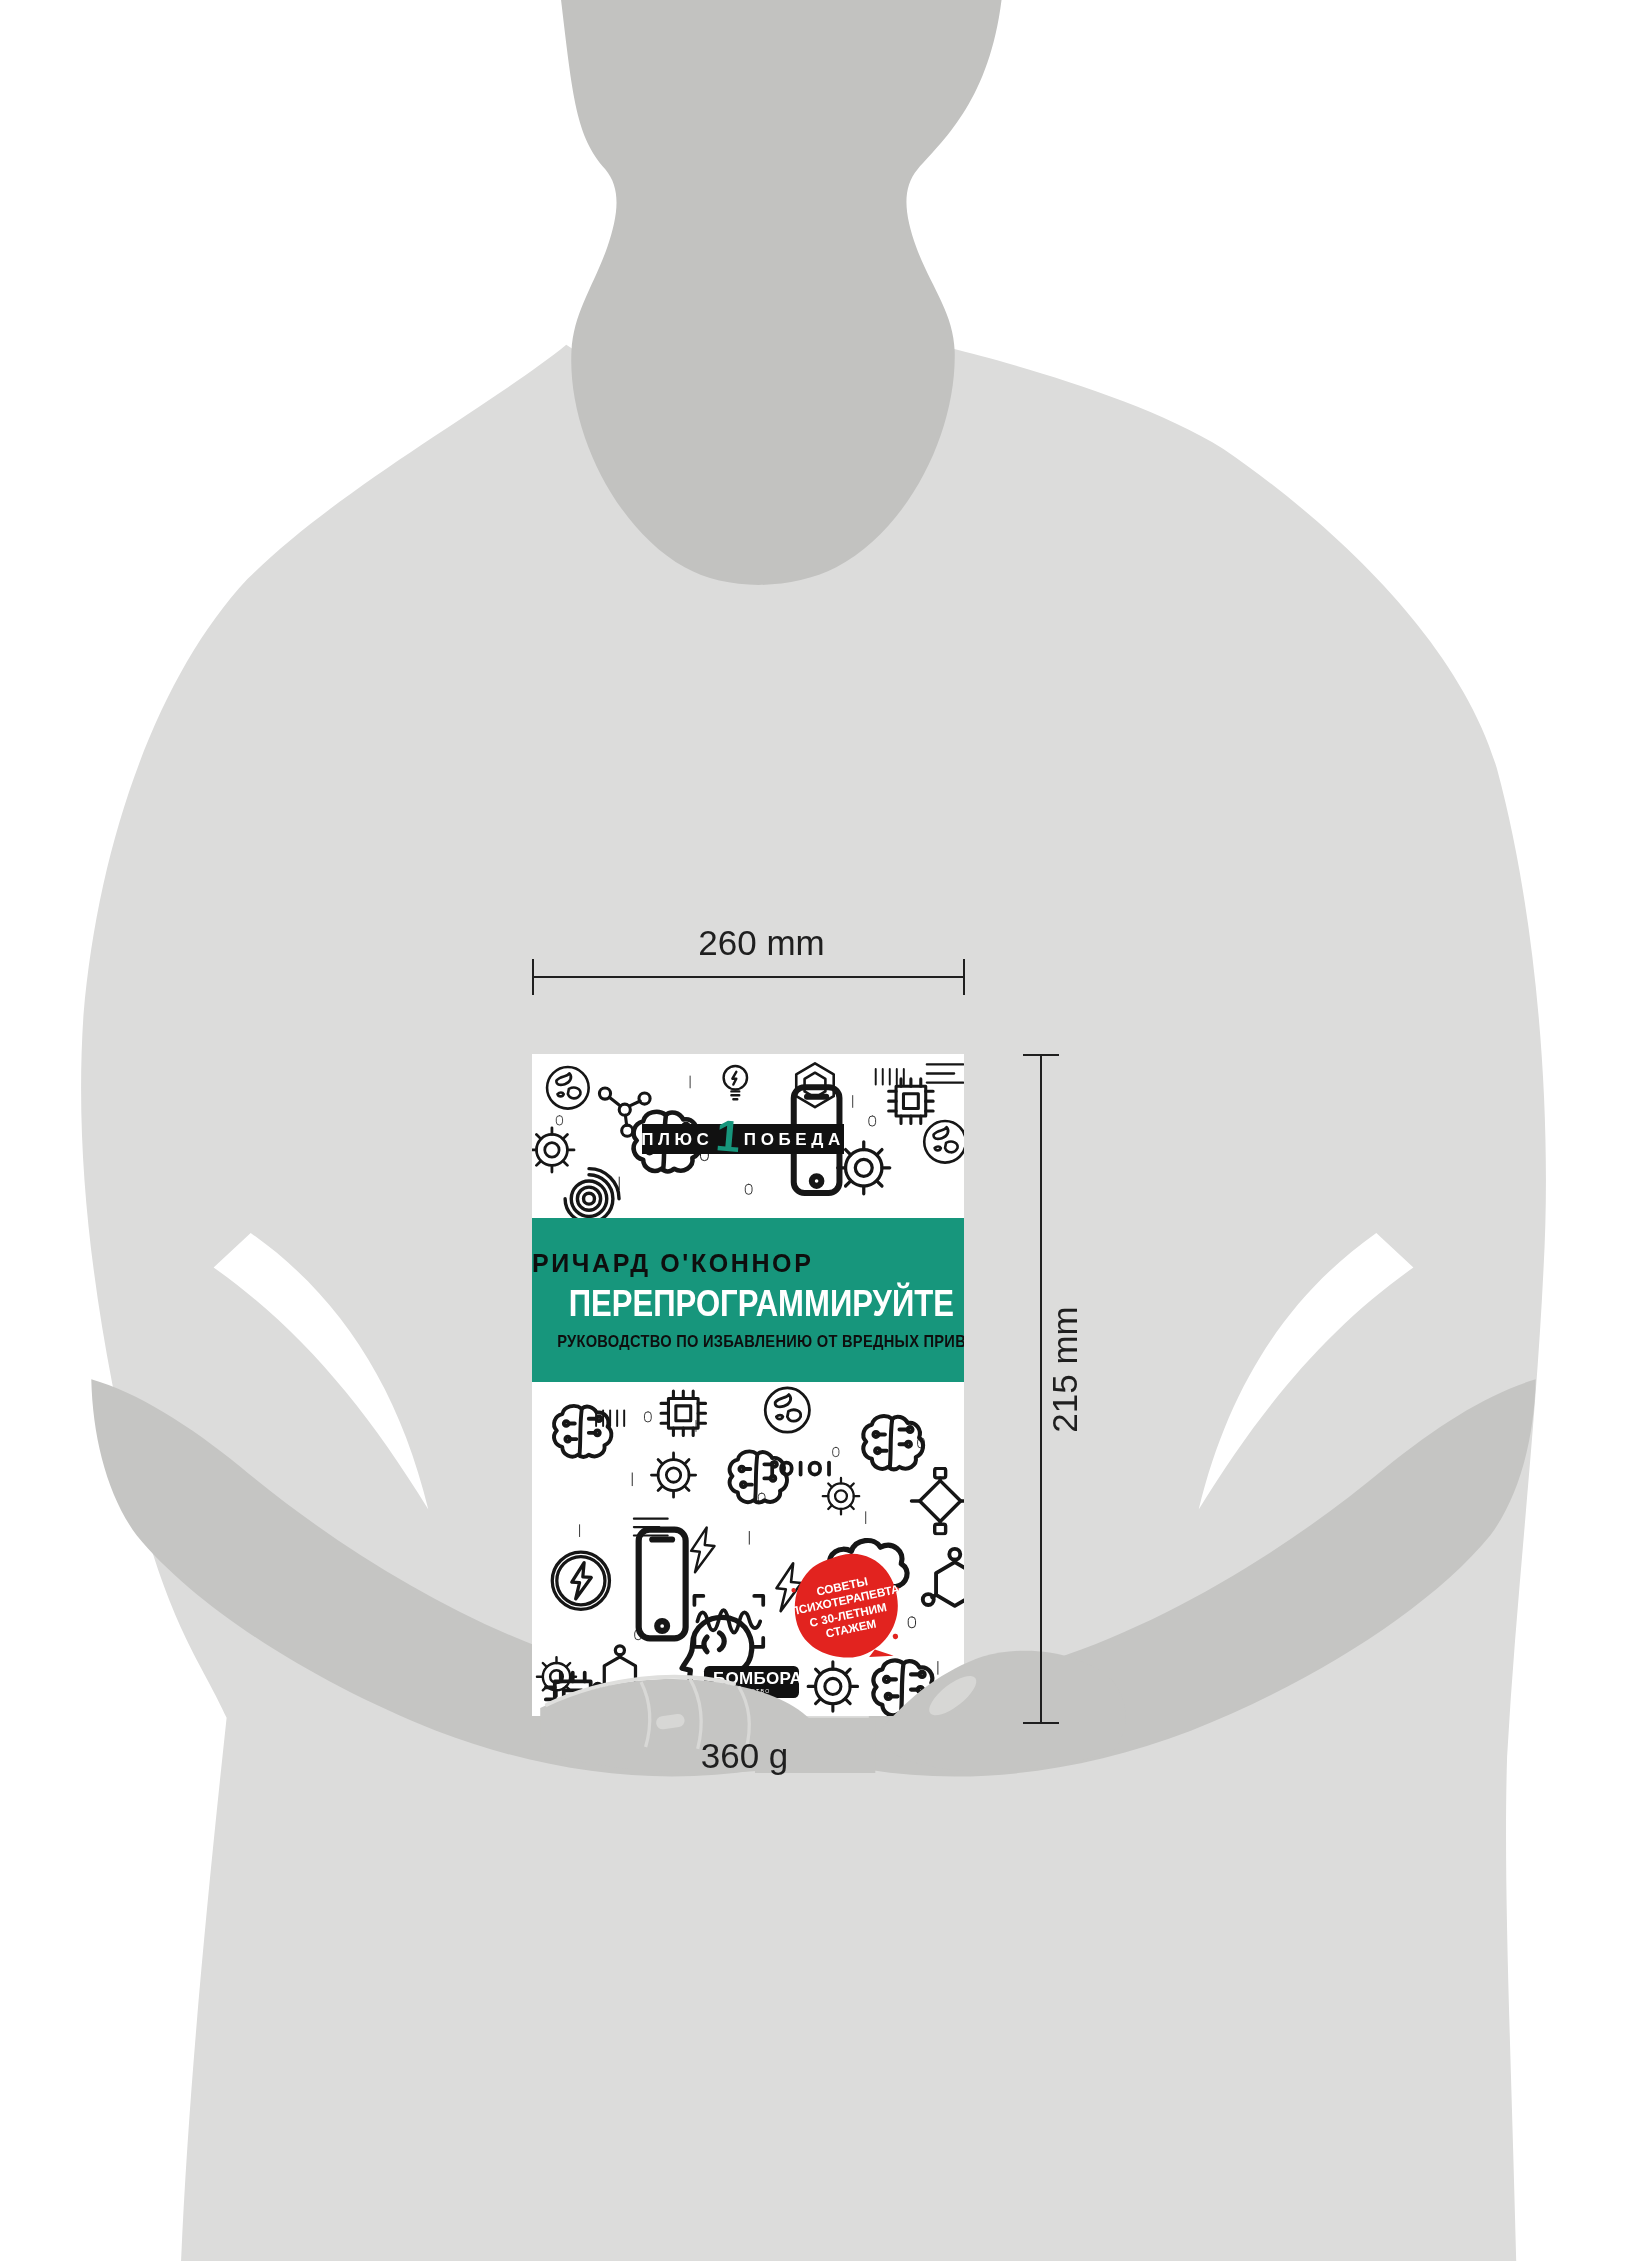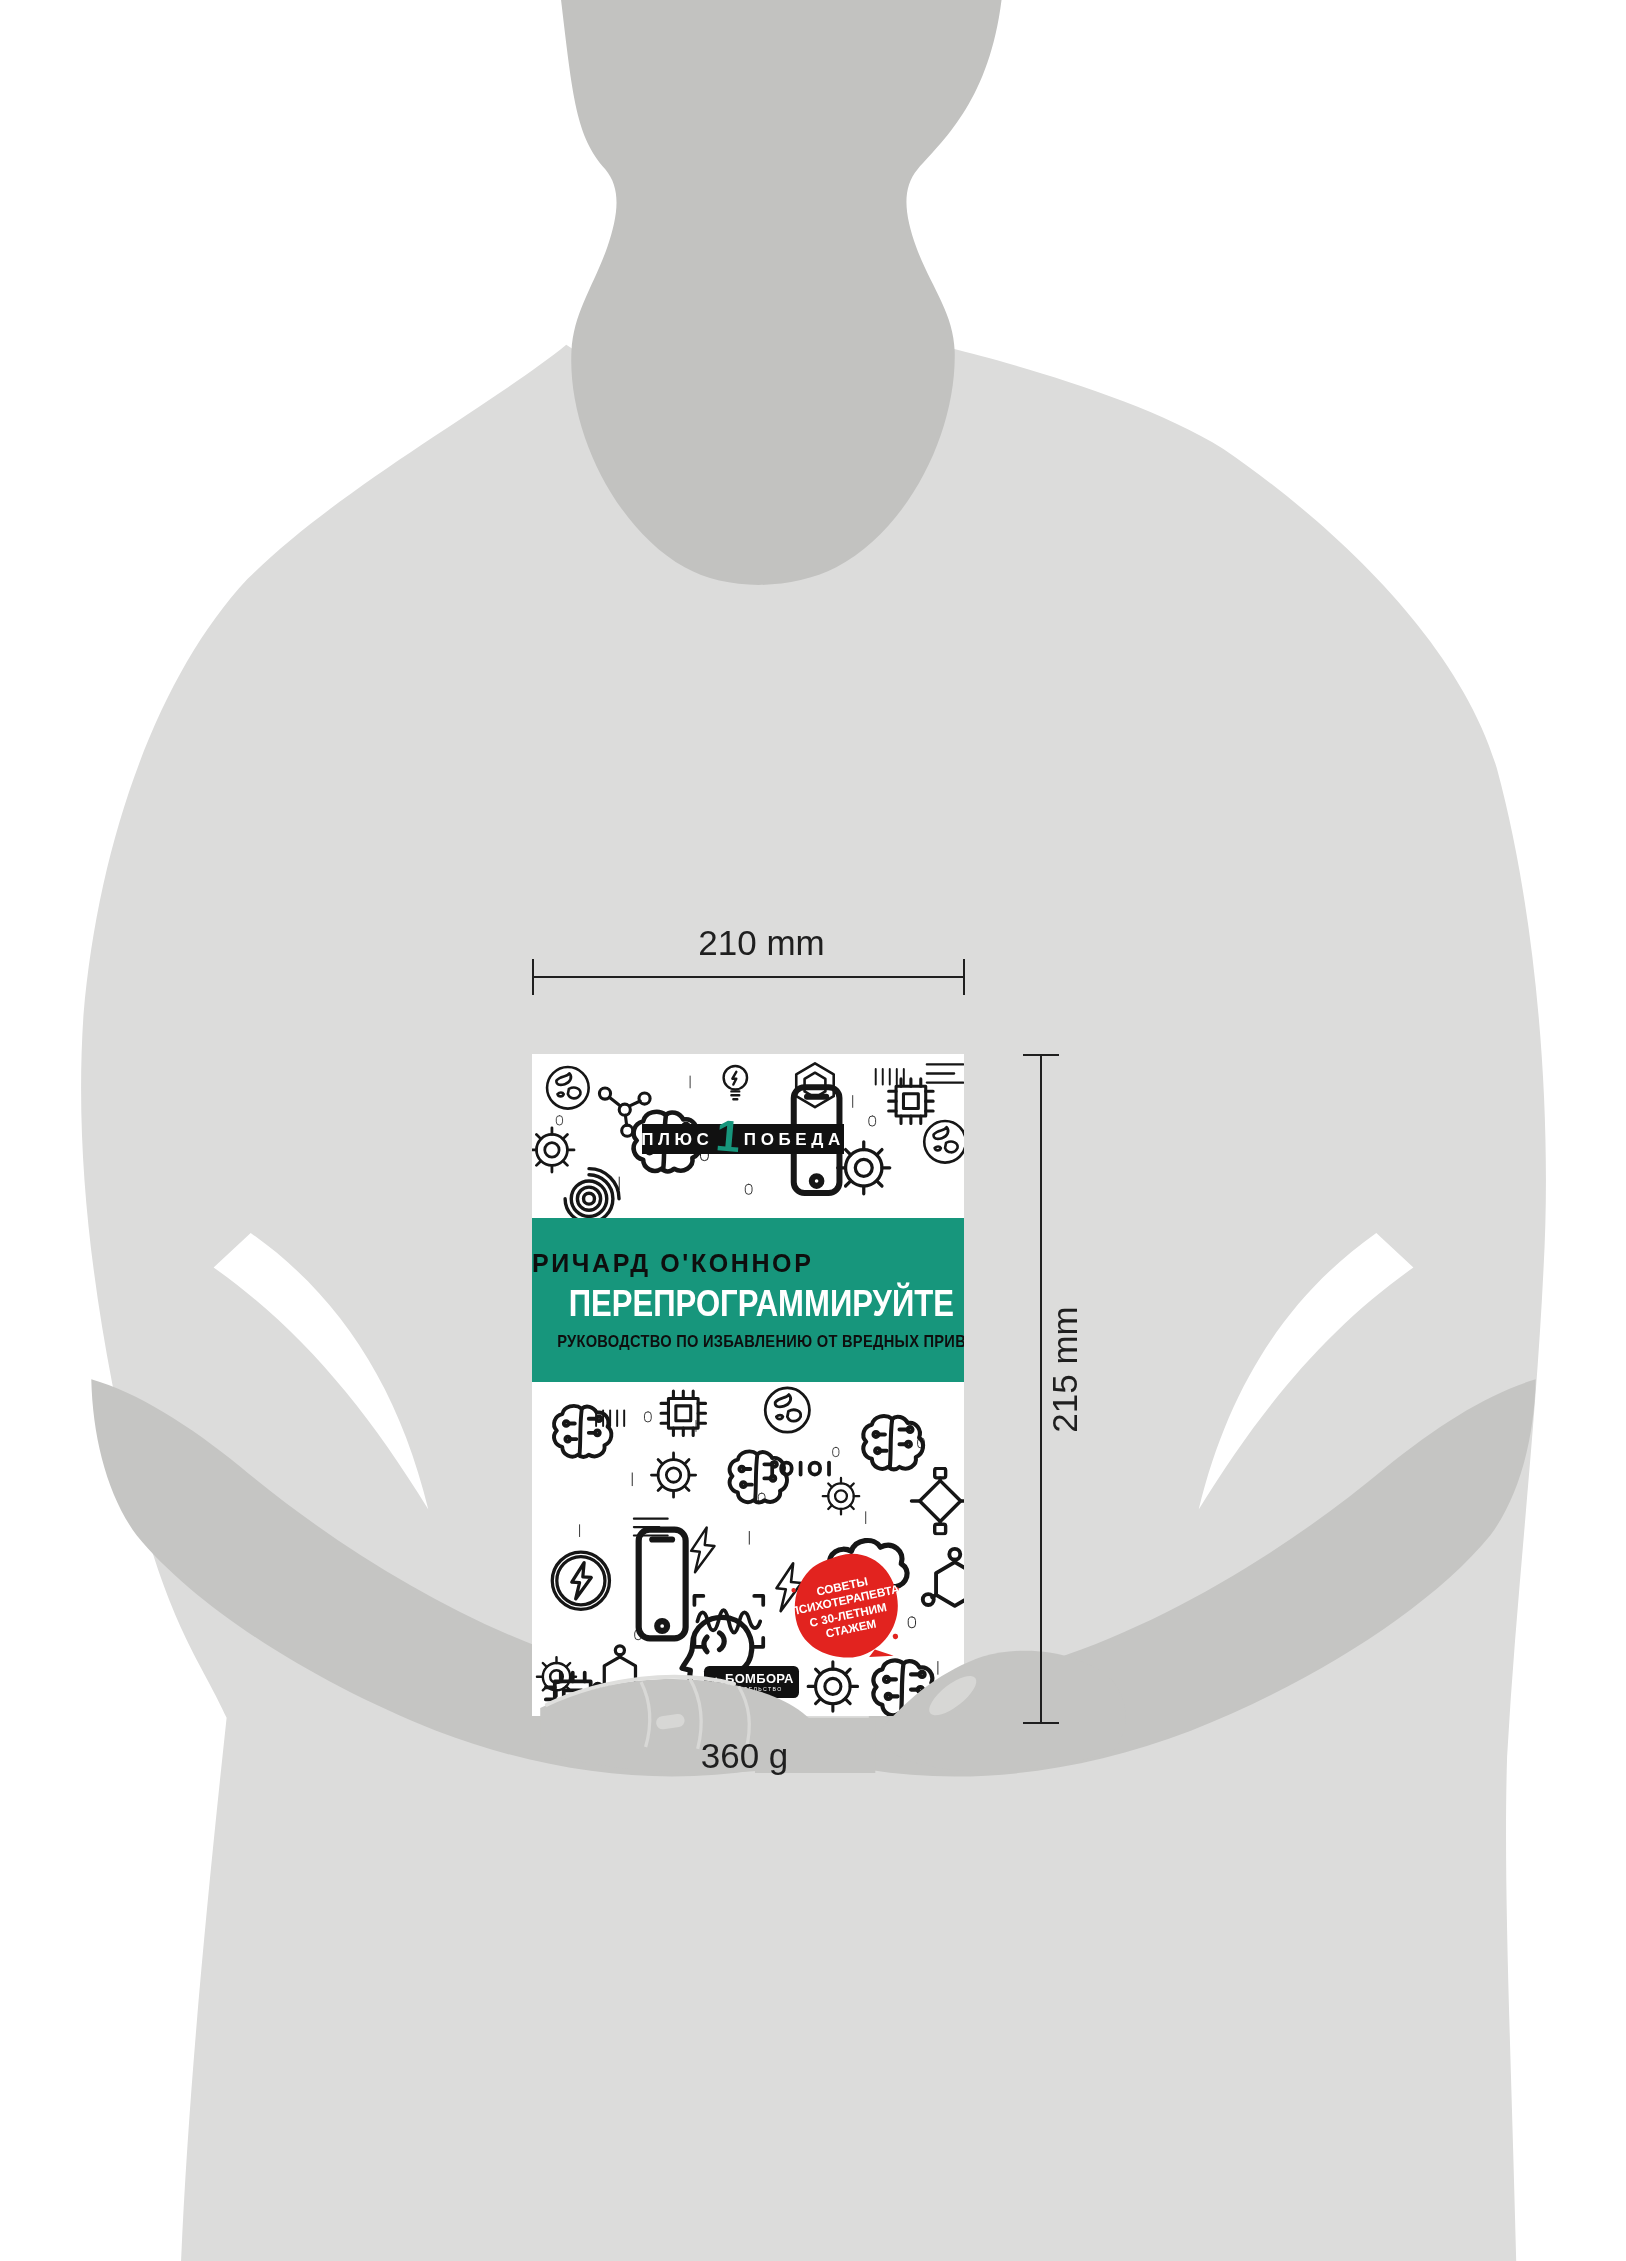--- a/index.html
+++ b/index.html
@@ -33,21 +33,21 @@
 
   .sticker{position:absolute;left:259px;top:498px;width:111px;height:111px;}
   .sticker .txt{position:absolute;left:0;top:0;width:111px;height:111px;
         display:flex;flex-direction:column;align-items:center;justify-content:center;
         transform:rotate(-12deg);color:#fff;font-weight:bold;text-align:center;}
   .sticker .txt div{font-size:11.7px;line-height:14.3px;white-space:nowrap;}
 
   .logo{position:absolute;left:172px;top:612px;width:95px;height:32px;background:#111;
         border-radius:5.2px;display:flex;align-items:center;padding:0 5.2px;box-sizing:border-box;gap:3.9px;}
   .logo .ltxt{display:flex;flex-direction:column;line-height:1;}
-  .logo .lname{color:#fff;font-weight:bold;font-size:13px;letter-spacing:0.3px;white-space:nowrap;text-align:right;}
+  .logo .lname{color:#fff;font-weight:bold;font-size:17px;letter-spacing:0.3px;white-space:nowrap;text-align:right;}
   .logo .ltag{color:#fff;font-size:5.2px;letter-spacing:1.4px;margin-top:2px;white-space:nowrap;}
 
   
   .dim{position:absolute;background:#1f1f1f;z-index:4;}
   .dim-label{position:absolute;color:#1f1f1f;font-size:35px;z-index:4;text-align:center;}
   #label-height{left:1065px;top:1369px;width:195px;height:39px;margin-left:-98px;margin-top:-19.5px;
         line-height:39px;transform:rotate(-90deg);}
 </style>
 </head>
 <body>
@@ -344,21 +344,21 @@
     <path fill="none" stroke="#D8D8D6" stroke-width="5" d="M985,2585 C1000,2615 1002,2650 992,2685"></path>
     <path fill="none" stroke="#D8D8D6" stroke-width="5" d="M1060,2580 C1078,2612 1082,2648 1072,2688"></path>
     <path fill="none" stroke="#D8D8D6" stroke-width="5" d="M1135,2592 C1152,2620 1156,2652 1146,2690"></path>
     <rect fill="#D7D7D5" x="1008" y="2636" width="44" height="20" rx="10" transform="rotate(-8 1030 2646)"></rect>
     <ellipse fill="#D7D7D5" cx="1464" cy="2606" rx="44" ry="17" transform="rotate(-38 1464 2606)"></ellipse>
   </svg>
 
   <div class="dim" style="left:532px;top:976px;width:432px;height:2px;"></div>
   <div class="dim" style="left:532px;top:959px;width:2px;height:36px;"></div>
   <div class="dim" style="left:963px;top:959px;width:2px;height:36px;"></div>
-  <div class="dim-label" id="label-width" style="left:664px;top:923px;width:195px;">210 mm</div>
+  <div class="dim-label" id="label-width" style="left:664px;top:923px;width:195px;">260 mm</div>
 
   <div class="dim" style="left:1040px;top:1055px;width:2px;height:669px;"></div>
   <div class="dim" style="left:1023px;top:1054px;width:36px;height:2px;"></div>
   <div class="dim" style="left:1023px;top:1722px;width:36px;height:2px;"></div>
   <div class="dim-label" id="label-height">215 mm</div>
 
   <div class="dim-label" id="label-weight" style="left:647px;top:1736px;width:195px;z-index:5;">360 g</div>
 </div>
 
 

